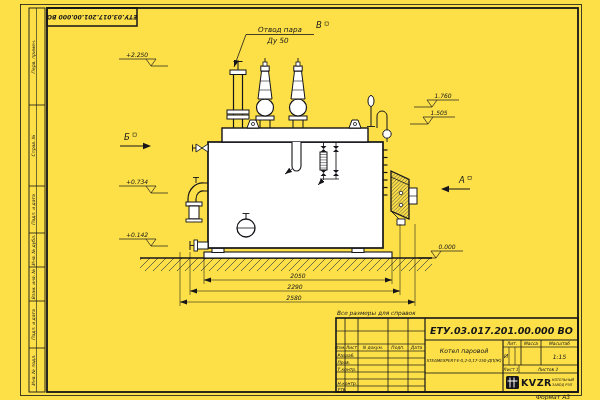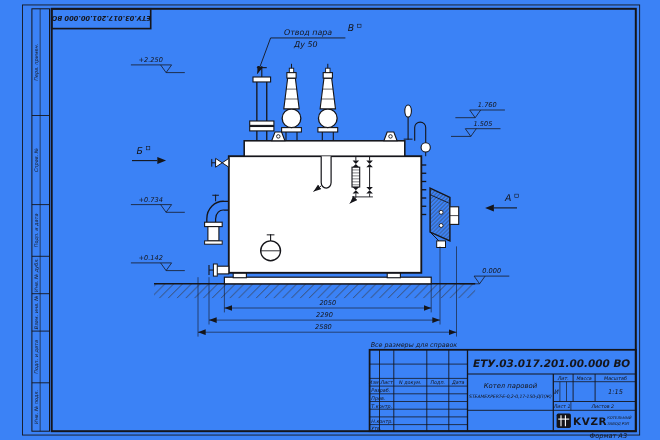--- a/index.html
+++ b/index.html
@@ -1,16 +1,16 @@
 <!DOCTYPE html>
 <html><head>
 <meta charset="utf-8">
 <style>
   html,body{margin:0;padding:0;background:#ffffff;}
-  .canvas{position:relative;width:600px;height:400px;background:#3b82f6;overflow:hidden;}
+  .canvas{position:relative;width:600px;height:400px;background:#fde047;overflow:hidden;}
   svg{position:absolute;left:0;top:0;}
   .t{font-family:"DejaVu Sans",sans-serif;font-style:italic;fill:#15151a;text-anchor:middle;}
   .tl{text-anchor:start;}
   .logo{font-family:"DejaVu Sans",sans-serif;font-style:normal;font-weight:bold;fill:#15151a;text-anchor:start;letter-spacing:.5px;}
   .ln{stroke:#15151a;fill:none;}
   .fw{fill:#ffffff;stroke:#15151a;}
   .fb{fill:#15151a;stroke:none;}
 </style>
 </head>
 <body>

